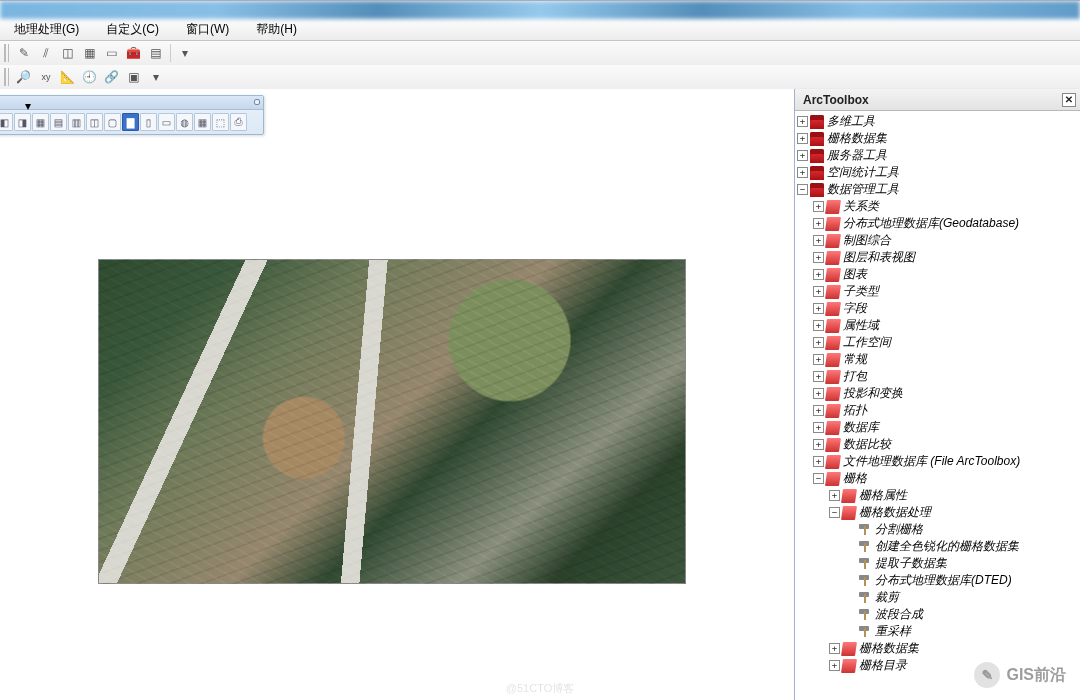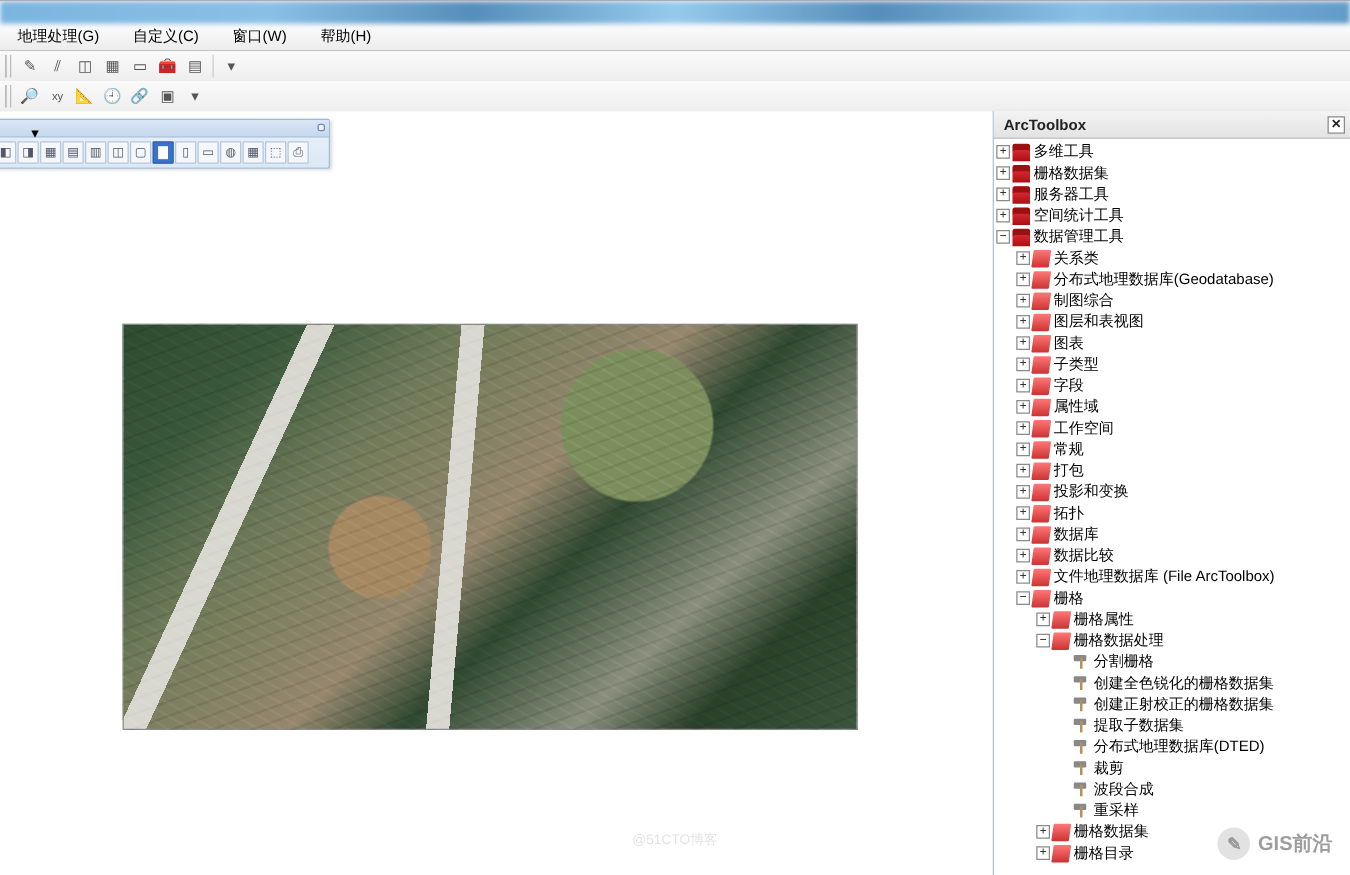--- a/index.html
+++ b/index.html
@@ -136,25 +136,25 @@
   li.node{white-space:nowrap;line-height:17px;display:block;}
   .row-n{display:flex;align-items:center;height:17px;gap:2px;}
   .exp{width:11px;height:11px;border:1px solid #8a8a8a;background:#fff;font-size:9px;line-height:9px;text-align:center;color:#333;font-family:monospace;flex-shrink:0;}
   .exp.empty{border:none;}
   .ico{width:14px;height:14px;flex-shrink:0;display:inline-block;}
   .ico.toolbox{background:linear-gradient(#e34,#a11);border-radius:2px 2px 0 0;box-shadow:inset 0 5px 0 #911;}
   .ico.toolset{background:linear-gradient(#f77,#c33);border-radius:1px;transform:skewX(-8deg);}
   .ico.hammer{position:relative;}
   .ico.hammer::before{content:"";position:absolute;left:1px;top:1px;width:10px;height:5px;background:#888;border-radius:1px;}
   .ico.hammer::after{content:"";position:absolute;left:6px;top:3px;width:2px;height:9px;background:#b5915a;}
-  .lbl{padding-left:1px;}
+  .lbl{padding-left:1px;font-style:italic;}
 
   .watermark{position:absolute;right:14px;bottom:12px;display:flex;align-items:center;gap:6px;opacity:.85;color:#8d8d8d;font-size:16px;font-weight:bold;}
   .watermark .circle{width:26px;height:26px;border-radius:50%;background:#ddd;display:flex;align-items:center;justify-content:center;color:#888;font-size:14px;}
-  .footer-text{position:absolute;left:50%;bottom:21px;transform:translateX(-50%);font-size:11px;color:rgba(0,0,0,.12);}
+  .footer-text{position:absolute;left:50%;bottom:4px;transform:translateX(-50%);font-size:11px;color:rgba(0,0,0,.12);}
 </style>
 </head>
 <body>
 
 <div class="desktop-strip"></div>
 
 <div class="menubar">
   <span>地理处理(G)</span>
   <span>自定义(C)</span>
   <span>窗口(W)</span>
@@ -402,27 +402,20 @@
                         <div class="row-n">
                           <span class="exp empty"></span>
                           <span class="ico hammer"></span>
                           <span class="lbl">创建全色锐化的栅格数据集</span>
                         </div>
                       </li>
                     <li class="node">
                         <div class="row-n">
                           <span class="exp empty"></span>
                           <span class="ico hammer"></span>
-                          <span class="lbl">创建正射校正的栅格数据集</span>
-                        </div>
-                      </li>
-                    <li class="node">
-                        <div class="row-n">
-                          <span class="exp empty"></span>
-                          <span class="ico hammer"></span>
                           <span class="lbl">提取子数据集</span>
                         </div>
                       </li>
                     <li class="node">
                         <div class="row-n">
                           <span class="exp empty"></span>
                           <span class="ico hammer"></span>
                           <span class="lbl">分布式地理数据库(DTED)</span>
                         </div>
                       </li>

